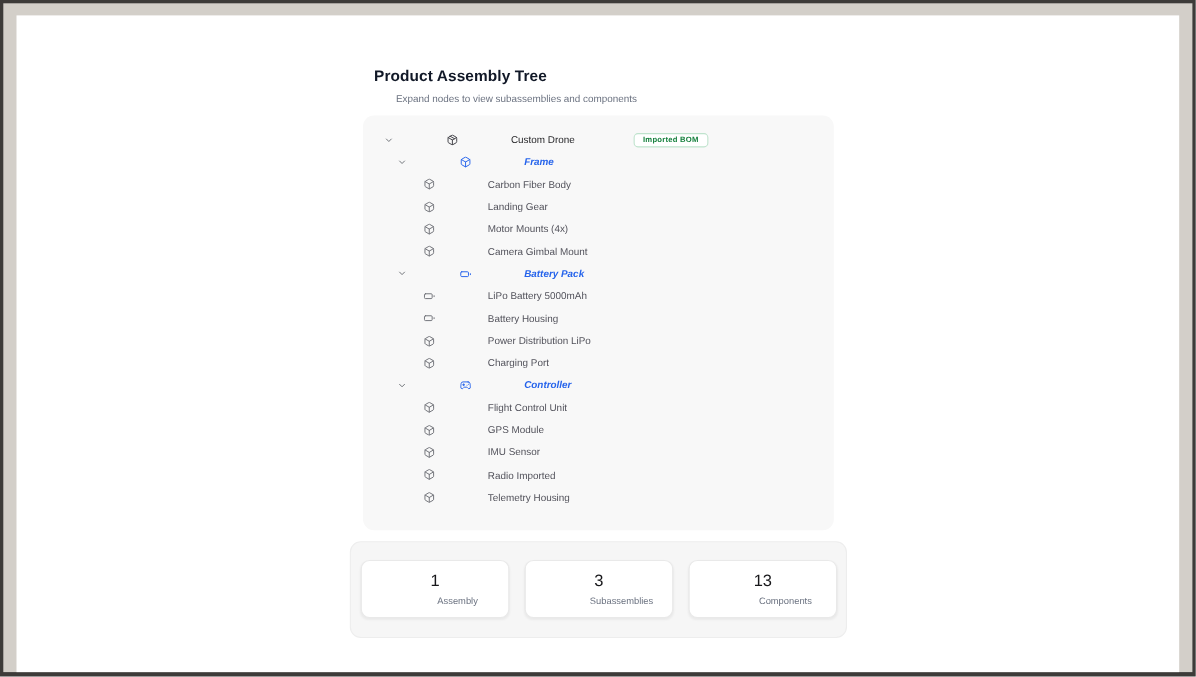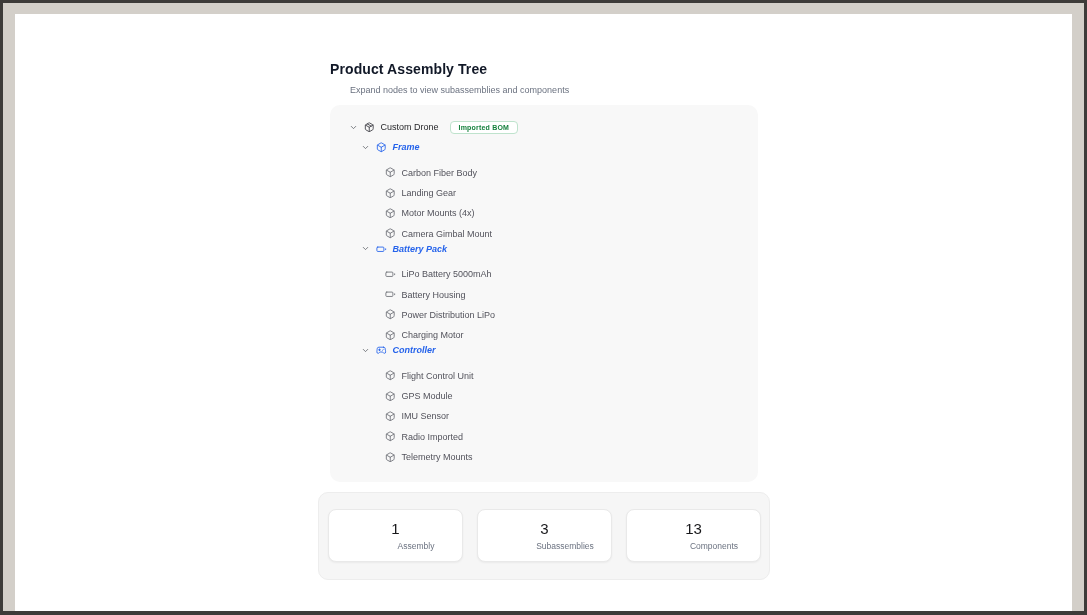--- a/index.html
+++ b/index.html
@@ -2,31 +2,31 @@
 <html style="--accent-blue: #2563eb; --badge-green: #15803d;"><head>
 <meta charset="utf-8">
 <style>
   * { margin:0; padding:0; box-sizing:border-box; }
   html,body { width:1087px; height:615px; overflow:hidden; }
   body { font-family:"Liberation Sans", sans-serif; background:#3d3b39; position:relative; }
 
   .window-frame { position:absolute; left:3px; top:3px; right:3px; bottom:4px; background:#d3cfc9; }
   .page { position:absolute; left:12px; top:11px; right:12px; bottom:0; background:#ffffff; overflow:hidden; }
 
-  .header { position:absolute; left:315px; top:47px; width:450px; }
+  .header { position:absolute; left:325px; top:47px; width:450px; }
   .page-title { font-size:14px; font-weight:700; color:#111827; letter-spacing:.1px; }
   .page-subtitle { margin-top:8px; font-size:9px; color:#6b7280;padding-left:20px; }
 
   .tree-panel { position:absolute; left:315px; top:91px; width:428px; height:377px;
                 background:#f8f8f8; border-radius:10px; padding-top:12px; }
 
-  .row { height:20.3px; display:flex; align-items:center; color:#52525b; font-size:9px; }
+  .row { height:20.3px; display:flex; align-items:center; color:#52525b; font-size:9px;gap:42px; }
   .row.l0 { padding-left:19px; }
   .row.l1 { padding-left:31px;font-style:italic; }
-  .row.l2 { padding-left:55px;align-items:flex-end; }
+  .row.l2 { padding-left:55px; }
   .row .chev { color:#555a60; flex:0 0 auto; margin-right:6px; display:flex; align-items:center; }
   .row .node-ic { flex:0 0 auto; margin-right:6px; display:flex; align-items:center; }
   .row.root-row { color:#27272a; font-weight:500; }
   .row.root-row .node-ic { color:#3f3f46; }
   .row.group-row { color:var(--accent-blue); font-weight:600; }
   .row.group-row .node-ic { color:var(--accent-blue); }
   .row.leaf-row .node-ic { color:#6f7178; }
   .row .lbl { white-space:nowrap; }
 
   .badge { margin-left:11px; display:inline-flex; align-items:center; height:13px;
@@ -169,21 +169,21 @@
           <span class="lbl">Power Distribution LiPo</span>
         </div>
         <div class="row l2 leaf-row">
           <span class="node-ic">
             <svg width="10.5" height="10.5" viewBox="0 0 24 24" fill="none" stroke="currentColor" stroke-width="2" stroke-linecap="round" stroke-linejoin="round">
               <path d="M21 8a2 2 0 0 0-1-1.73l-7-4a2 2 0 0 0-2 0l-7 4A2 2 0 0 0 3 8v8a2 2 0 0 0 1 1.73l7 4a2 2 0 0 0 2 0l7-4A2 2 0 0 0 21 16Z"></path>
               <polyline points="3.29 7 12 12 20.71 7"></polyline>
               <line x1="12" y1="22" x2="12" y2="12"></line>
             </svg>
           </span>
-          <span class="lbl">Charging Motor</span>
+          <span class="lbl">Charging Port</span>
         </div>
         <div class="row l1 group-row">
           <span class="chev">
             <svg width="9" height="9" viewBox="0 0 24 24" fill="none" stroke="currentColor" stroke-width="2" stroke-linecap="round" stroke-linejoin="round">
               <polyline points="6 9 12 15 18 9"></polyline>
             </svg>
           </span>
           <span class="node-ic">
             <svg width="10.5" height="10.5" viewBox="0 0 24 24" fill="none" stroke="currentColor" stroke-width="2" stroke-linecap="round" stroke-linejoin="round">
               <line x1="6" y1="11" x2="10" y2="11"></line>
@@ -236,21 +236,21 @@
           <span class="lbl">Radio Imported</span>
         </div>
         <div class="row l2 leaf-row">
           <span class="node-ic">
             <svg width="10.5" height="10.5" viewBox="0 0 24 24" fill="none" stroke="currentColor" stroke-width="2" stroke-linecap="round" stroke-linejoin="round">
               <path d="M21 8a2 2 0 0 0-1-1.73l-7-4a2 2 0 0 0-2 0l-7 4A2 2 0 0 0 3 8v8a2 2 0 0 0 1 1.73l7 4a2 2 0 0 0 2 0l7-4A2 2 0 0 0 21 16Z"></path>
               <polyline points="3.29 7 12 12 20.71 7"></polyline>
               <line x1="12" y1="22" x2="12" y2="12"></line>
             </svg>
           </span>
-          <span class="lbl">Telemetry Mounts</span>
+          <span class="lbl">Telemetry Housing</span>
         </div>
       </div>
 
     <div class="stats-strip">
       <div class="stat-card c0">
         <div class="stat-value">1</div>
         <div class="stat-label">Assembly</div>
       </div>
       <div class="stat-card c1">
         <div class="stat-value">3</div>

